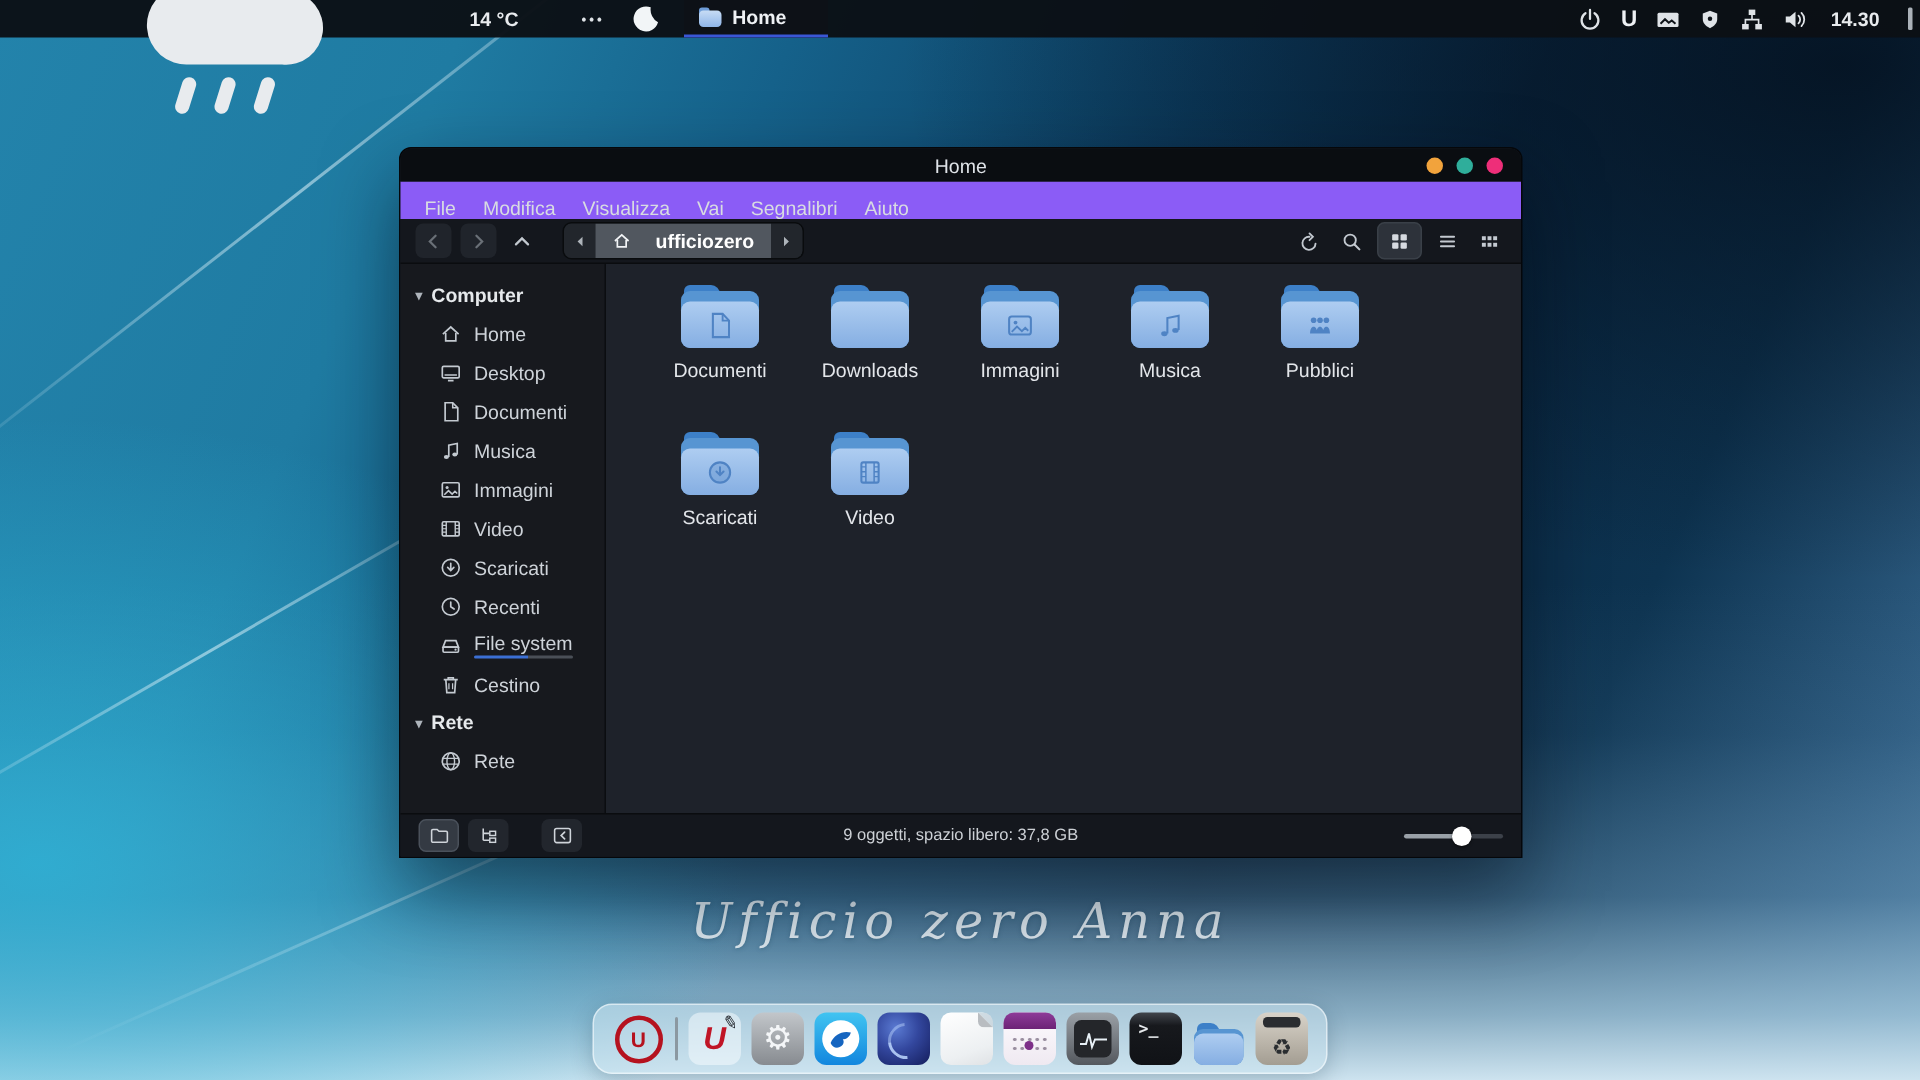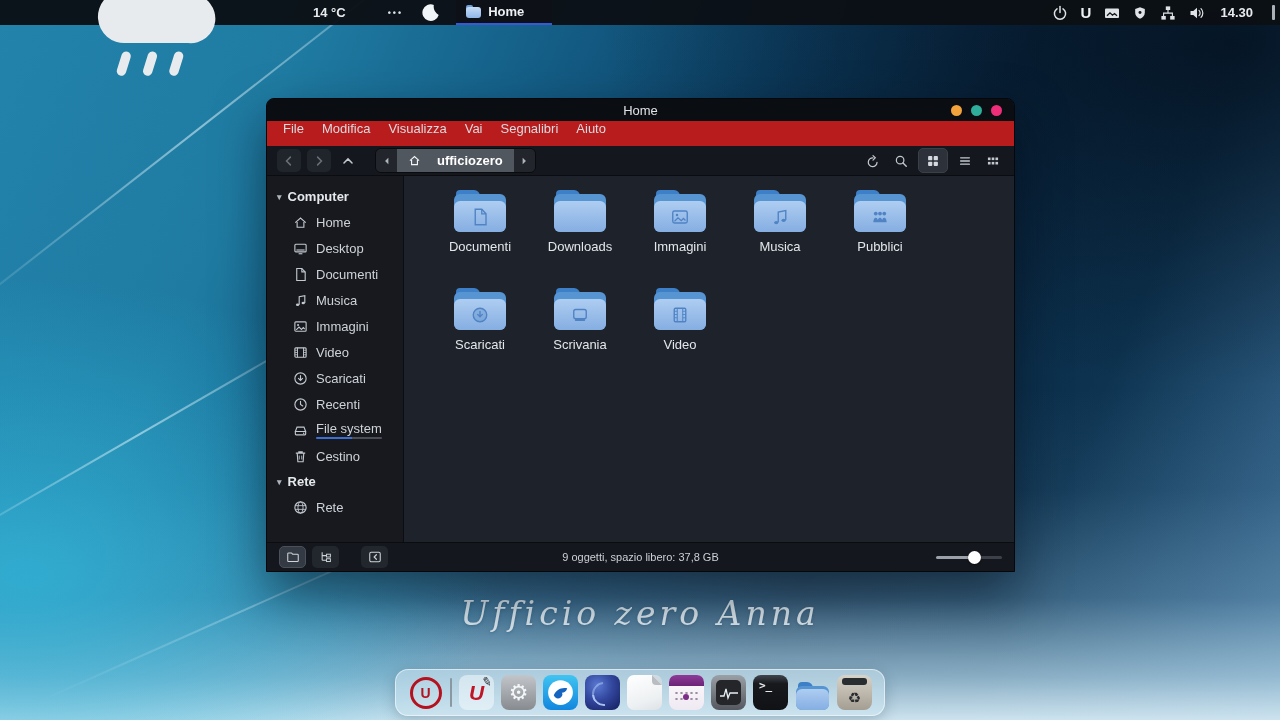--- a/index.html
+++ b/index.html
@@ -42,21 +42,21 @@
   .sliver{width:3px;height:15px;background:#aab1b8;border-radius:1px;margin-left:6px;margin-right:1px}
 
   
   .window{position:absolute;left:266px;top:98px;width:749px;height:474px;border-radius:8px 8px 0 0;
     background:#1e222a;box-shadow:0 22px 50px rgba(0,10,20,.5);border:1px solid #05070a;display:flex;flex-direction:column;z-index:20}
   .titlebar{height:22px;background:#0a0d11;border-radius:7px 7px 0 0;position:relative;display:flex;align-items:center;justify-content:center}
   .titlebar .wtitle{font-size:13px;color:#dfe3e8}
   .wbtns{position:absolute;right:12px;top:0;bottom:0;display:flex;align-items:center;gap:9px}
   .wdot{width:11px;height:11px;border-radius:50%}
   .wdot.min{background:#f2a33c}.wdot.max{background:#2fae9b}.wdot.cls{background:#ee2e79}
-  .menubar{height:25px;background:#b91c1c;display:flex;align-items:flex-start;padding-left:7px}
+  .menubar{height:25px;background:#8b5cf6;display:flex;align-items:flex-end;padding-left:7px}
   .mitem{font-size:13px;color:#d8dce1;padding:0 9px;cursor:default}
   .toolbar{height:30px;background:#14171d;border-bottom:1px solid #0a0c0f;display:flex;align-items:center;padding:0 10px;gap:6px}
   .tbtn{width:24px;height:23px;border-radius:5px;background:#20242b;display:flex;align-items:center;justify-content:center;color:#6a7077}
   .tbtn svg,.ticonflat svg{width:14px;height:14px}
   .ticonflat{width:22px;height:23px;display:flex;align-items:center;justify-content:center;color:#c3c9d0}
   .pathbar{margin-left:10px;display:flex;height:25px;border:1px solid #090b0d;border-radius:6px;overflow:hidden;background:#1c2026}
   .pseg{width:21px;display:flex;align-items:center;justify-content:center;background:#22262c;color:#aeb4ba}
   .pseg svg{width:12px;height:12px}
   .pchip{display:flex;align-items:center;gap:16px;padding:0 11px;background:#51575f;color:#fff;font-size:13px;font-weight:bold}
   .pchip svg{width:13px;height:13px;color:#f2f4f6}
@@ -612,32 +612,20 @@
               <div class="back"></div>
               <div class="front">
                 <svg>
                   <use href="#g-download" xlink:href="#g-download"></use>
                 </svg>
               </div>
             </div>
             <div class="flabel">Scaricati</div>
           </div>
 
-          <div class="fcell">
-            <div class="folder">
-              <div class="tab"></div>
-              <div class="back"></div>
-              <div class="front">
-                <svg>
-                  <use href="#g-monitor" xlink:href="#g-monitor"></use>
-                </svg>
-              </div>
-            </div>
-            <div class="flabel">Scrivania</div>
-          </div>
 
           <div class="fcell">
             <div class="folder">
               <div class="tab"></div>
               <div class="back"></div>
               <div class="front">
                 <svg>
                   <use href="#g-film" xlink:href="#g-film"></use>
                 </svg>
               </div>

